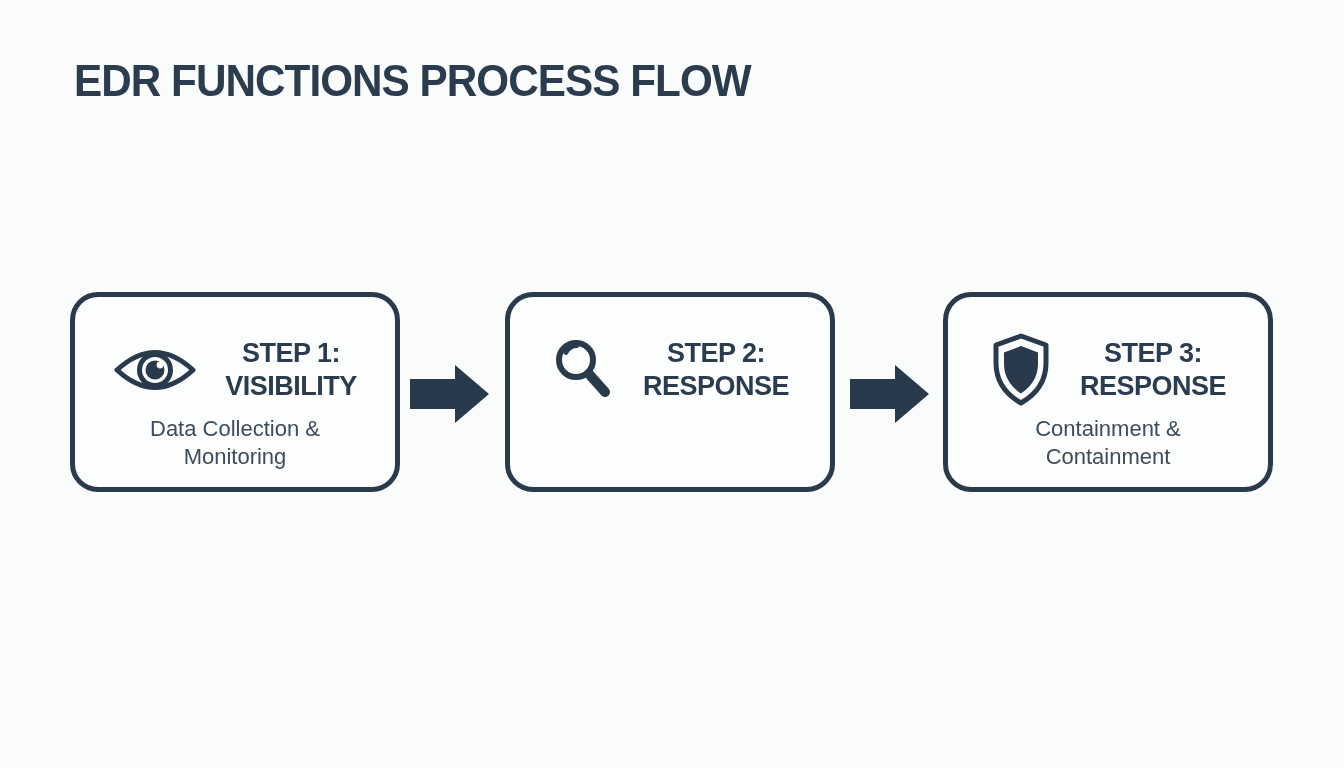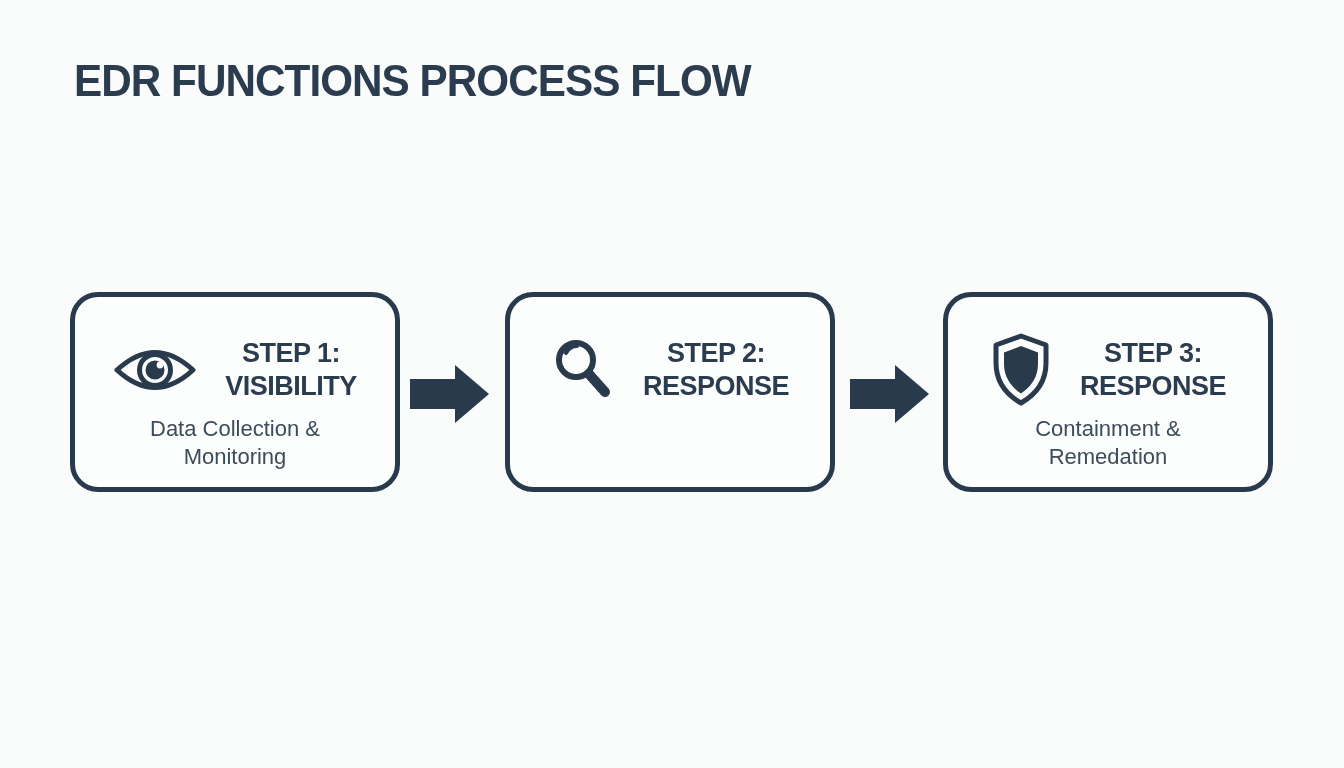--- a/index.html
+++ b/index.html
@@ -165,18 +165,18 @@
         </svg>
       </span>
       <div class="step-heading">
         <span>STEP 3:</span>
         <span>RESPONSE</span>
       </div>
     </div>
     <div class="step-subtitle-wrap">
       <div class="step-subtitle">
         <span>Containment &amp;</span>
-        <span>Remedation</span>
+        <span>Containment</span>
       </div>
     </div>
   </div>
 
 </div>
 
 </body></html>

